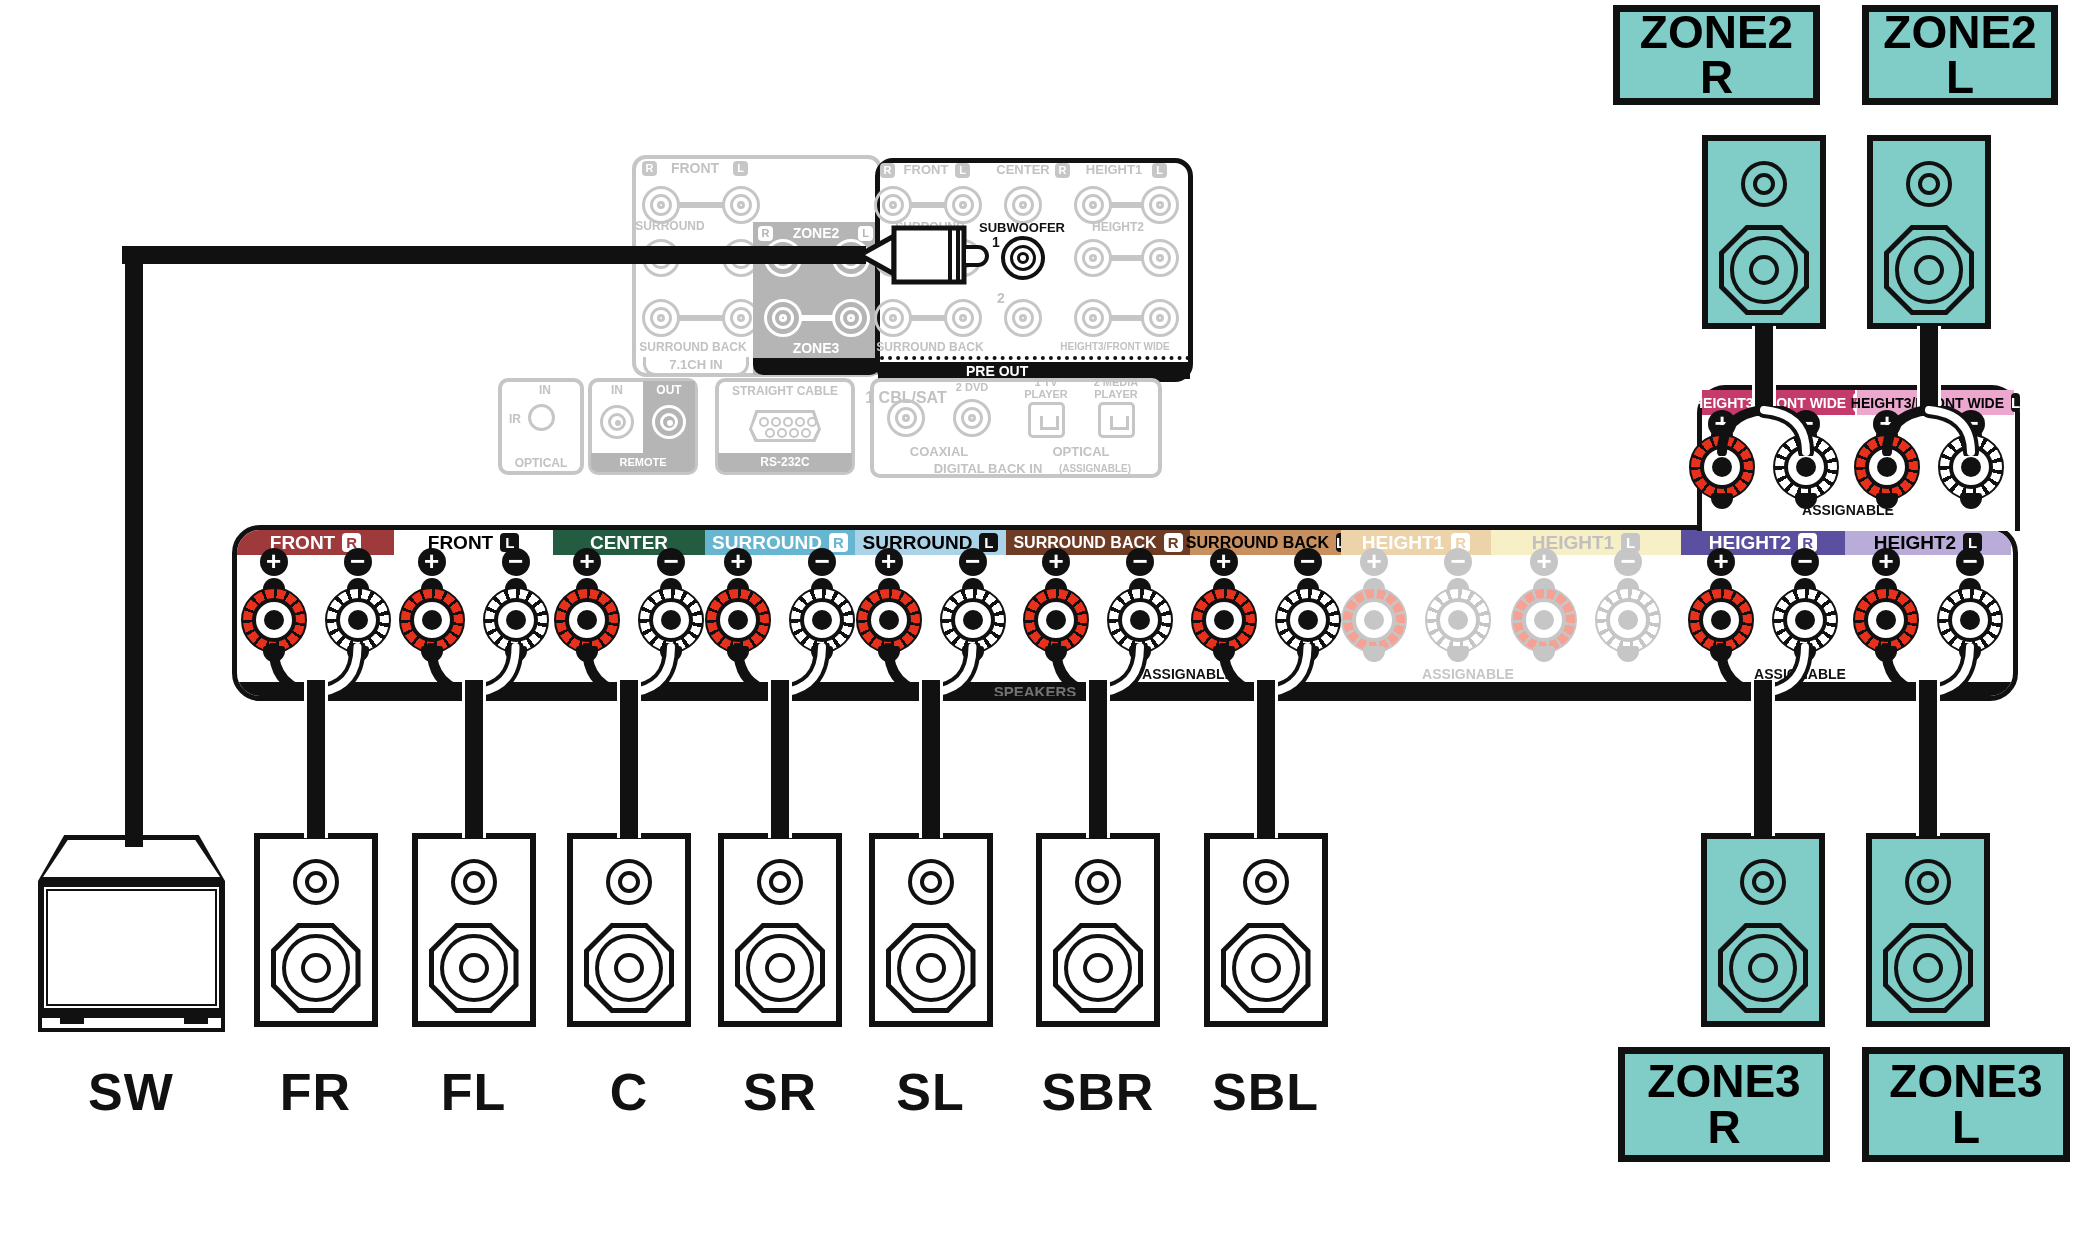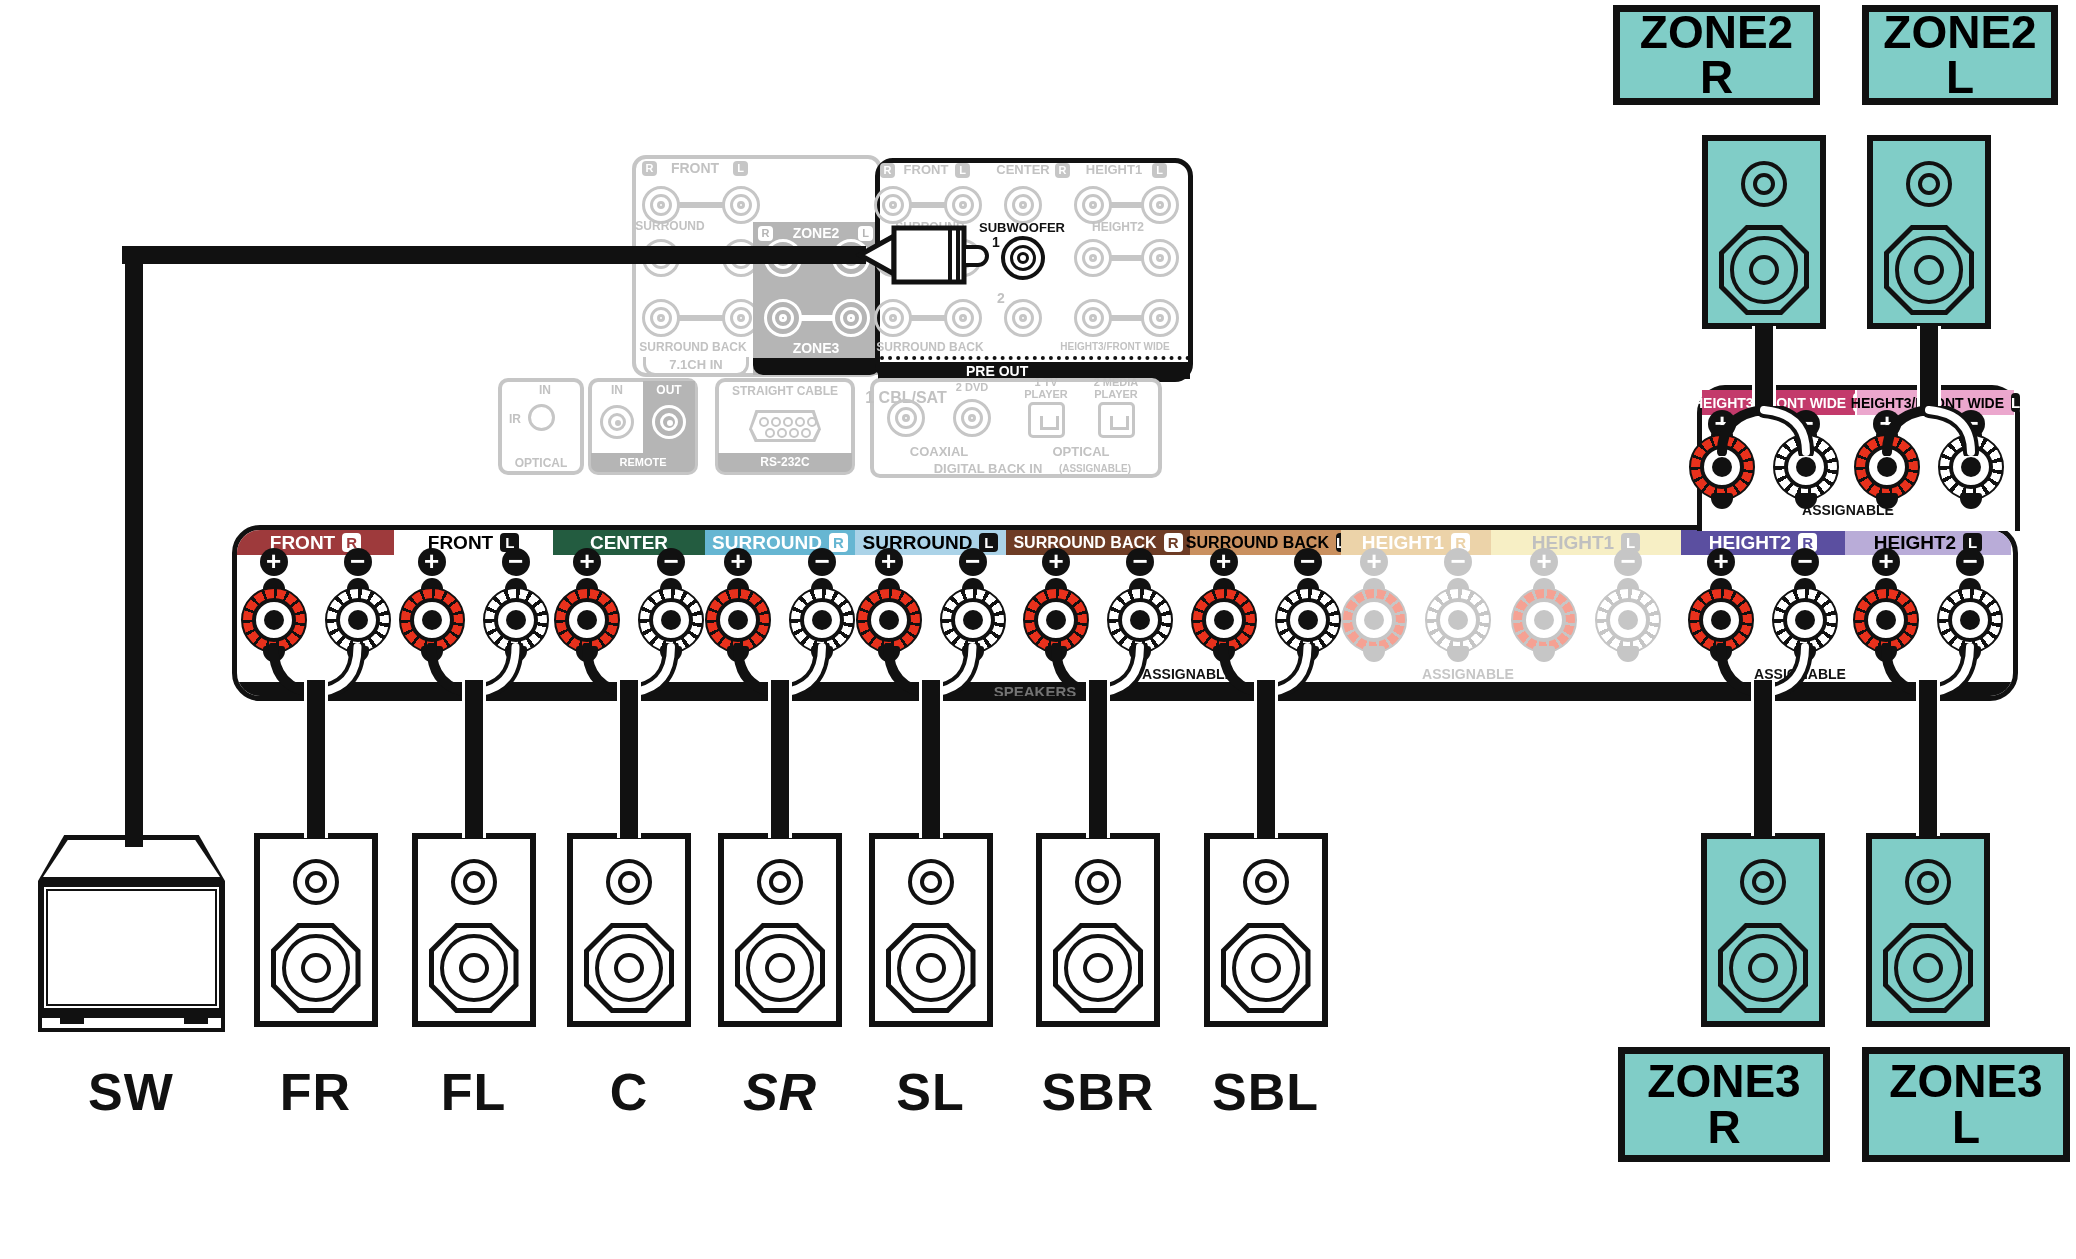--- a/index.html
+++ b/index.html
@@ -709,21 +709,21 @@
     <div class="wf">
       <div class="in" style="background: rgb(128, 205, 199);"></div>
       <div class="ring"></div>
       <div class="cc"></div>
     </div>
   </div>
 <div class="chlabel" style="left: 131px; top: 1062px;">SW</div>
 <div class="chlabel" style="left: 315.5px; top: 1062px;">FR</div>
 <div class="chlabel" style="left: 473.5px; top: 1062px;">FL</div>
 <div class="chlabel" style="left: 629px; top: 1062px;">C</div>
-<div class="chlabel" style="left: 780px; top: 1062px; font-style: italic;">SR</div>
+<div class="chlabel" style="left: 780px; top: 1062px;">SR</div>
 <div class="chlabel" style="left: 930.5px; top: 1062px;">SL</div>
 <div class="chlabel" style="left: 1098px; top: 1062px;">SBR</div>
 <div class="chlabel" style="left: 1265.5px; top: 1062px;">SBL</div>
 <div class="spk" style="left: 1702px; top: 135px; background: rgb(128, 205, 199);">
     <div class="tw">
       <i></i>
     </div>
     <div class="wf">
       <div class="in" style="background: rgb(128, 205, 199);"></div>
       <div class="ring"></div>

